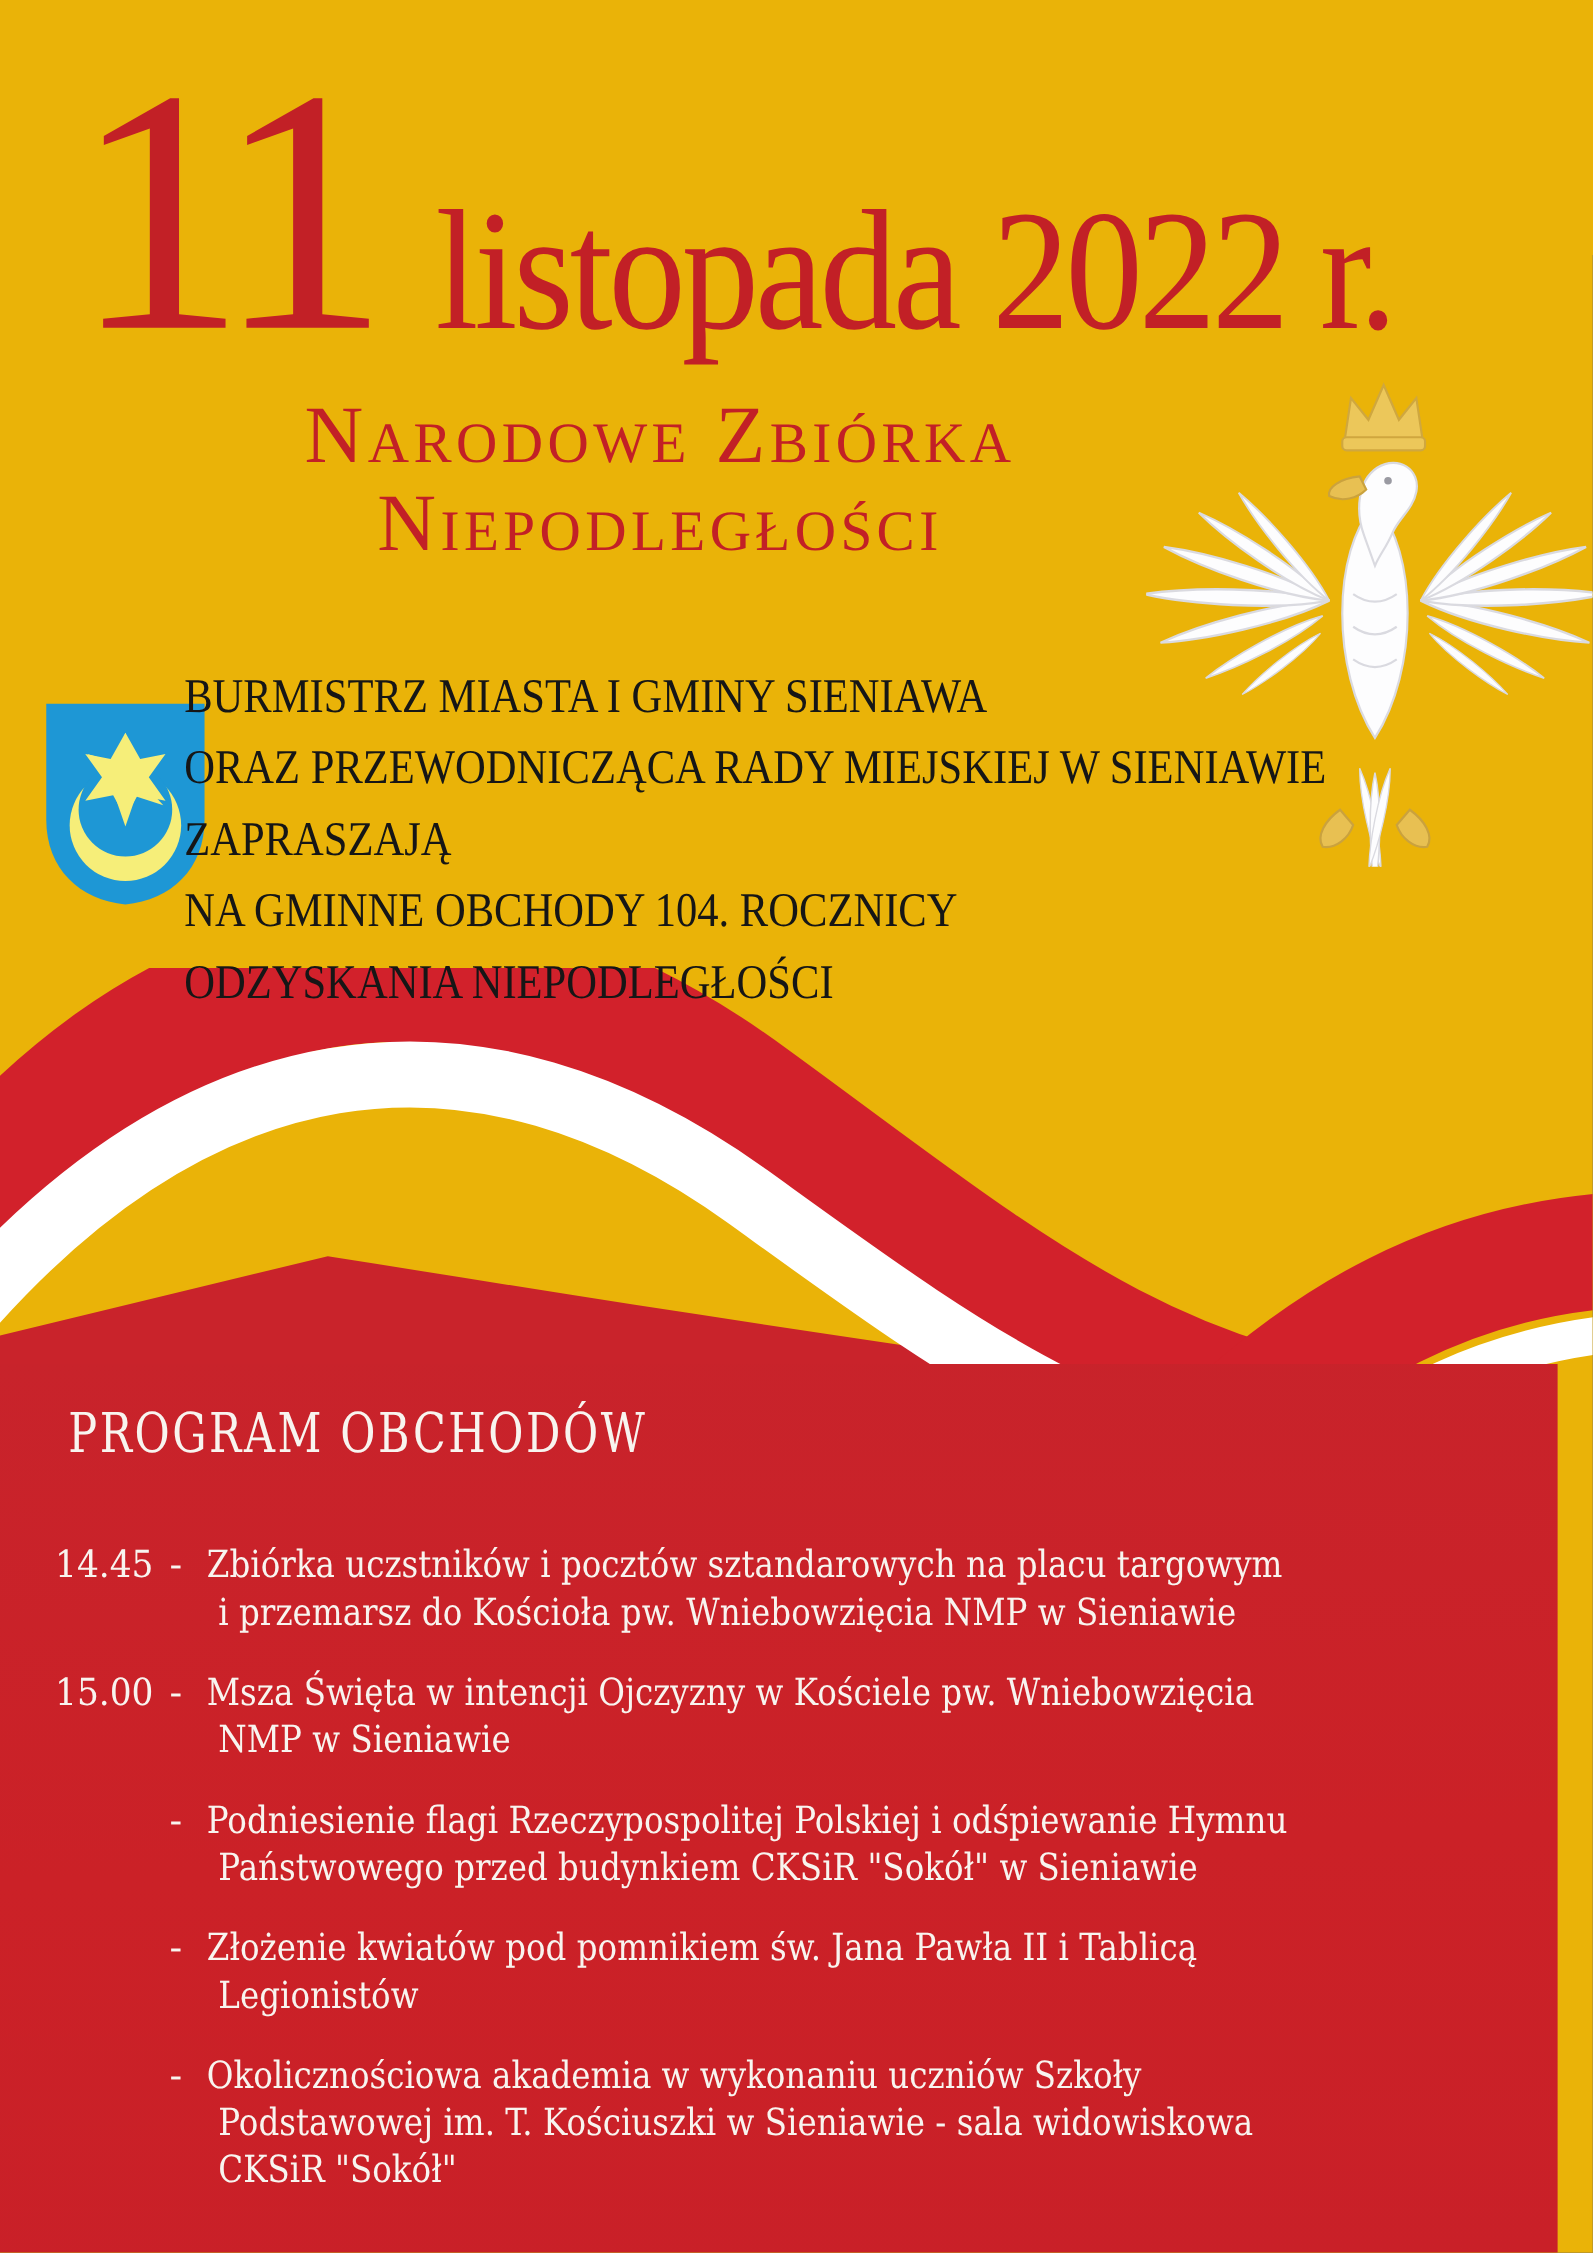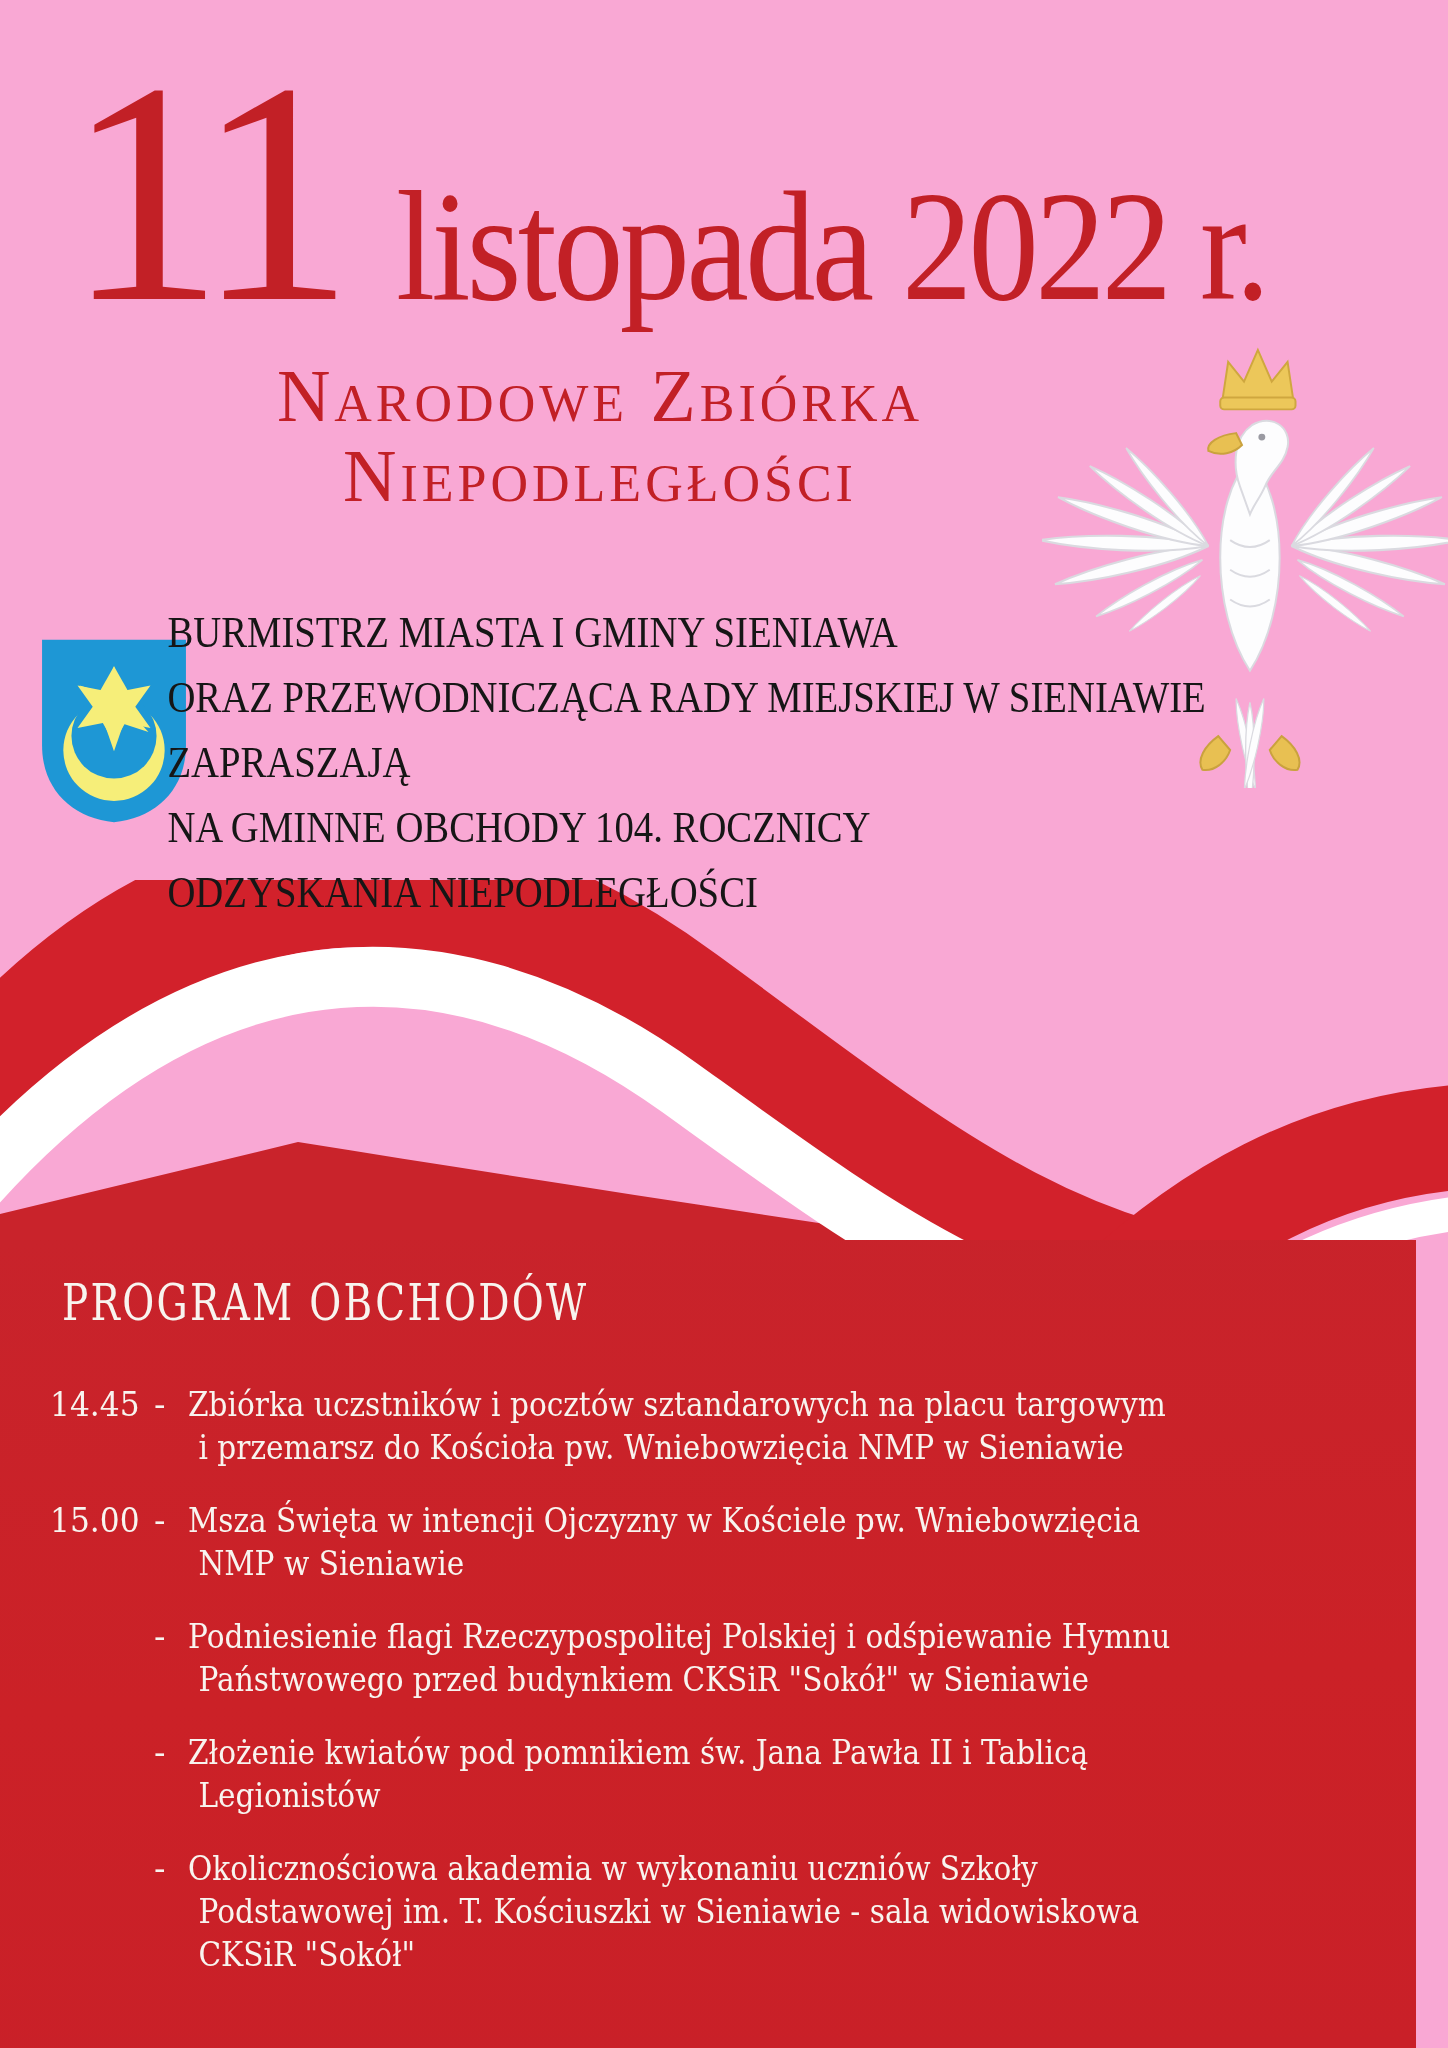--- a/index.html
+++ b/index.html
@@ -5,21 +5,21 @@
   :root{
     --red-text:#c22026;
     --wave-red:#d2212b;
     --bg-red:#c9232b;
     --white-text:#f8f4ef;
     --ink:#161616;
   }
   *{margin:0;padding:0;box-sizing:border-box;}
   body{background:#666;font-family:"Liberation Serif",serif;}
   .page{
-    position:relative;width:1448px;height:2048px;background:#f9a8d4;
+    position:relative;width:1448px;height:2048px;background:#eab308;
     overflow:hidden;margin:0 auto;
   }
   
   .date-row{
     position:absolute;left:66px;top:34px;display:flex;align-items:baseline;
     color:var(--red-text);z-index:3;white-space:nowrap;
   }
   .day{font-size:316px;line-height:1;letter-spacing:-16px;}
   .date-rest{
     font-size:156px;margin-left:58px;letter-spacing:-4px;
@@ -46,21 +46,21 @@
   
   .program{
     position:absolute;left:0;top:1240px;width:1416px;height:808px;
     background:linear-gradient(178deg,#c8232b 0%,#cb2127 55%,#c92028 100%);
     z-index:2;color:var(--white-text);
   }
   .program-title{
     margin:34px 0 0 62px;font-family:"DejaVu Serif",serif;font-size:50px;
     letter-spacing:3px;transform:scaleX(.78);transform-origin:0 0;white-space:nowrap;
   }
-  .items{margin-top:51px;padding-left:50px;font-family:"DejaVu Serif",serif;font-size:34px;line-height:43px;}
+  .items{margin-top:70px;padding-left:50px;font-family:"DejaVu Serif",serif;font-size:34px;line-height:43px;}
   .item{display:grid;grid-template-columns:104px 34px 1fr;margin-bottom:30px;}
   .item .time{white-space:nowrap;transform:scaleX(.92);transform-origin:0 0;}
   .item .dash{text-align:left;}
   .item .line{display:block;transform:scaleX(.87);transform-origin:0 0;white-space:nowrap;}
   .item .line.cont{padding-left:12px;}
 </style>
 </head>
 <body>
 
 <div class="page">

